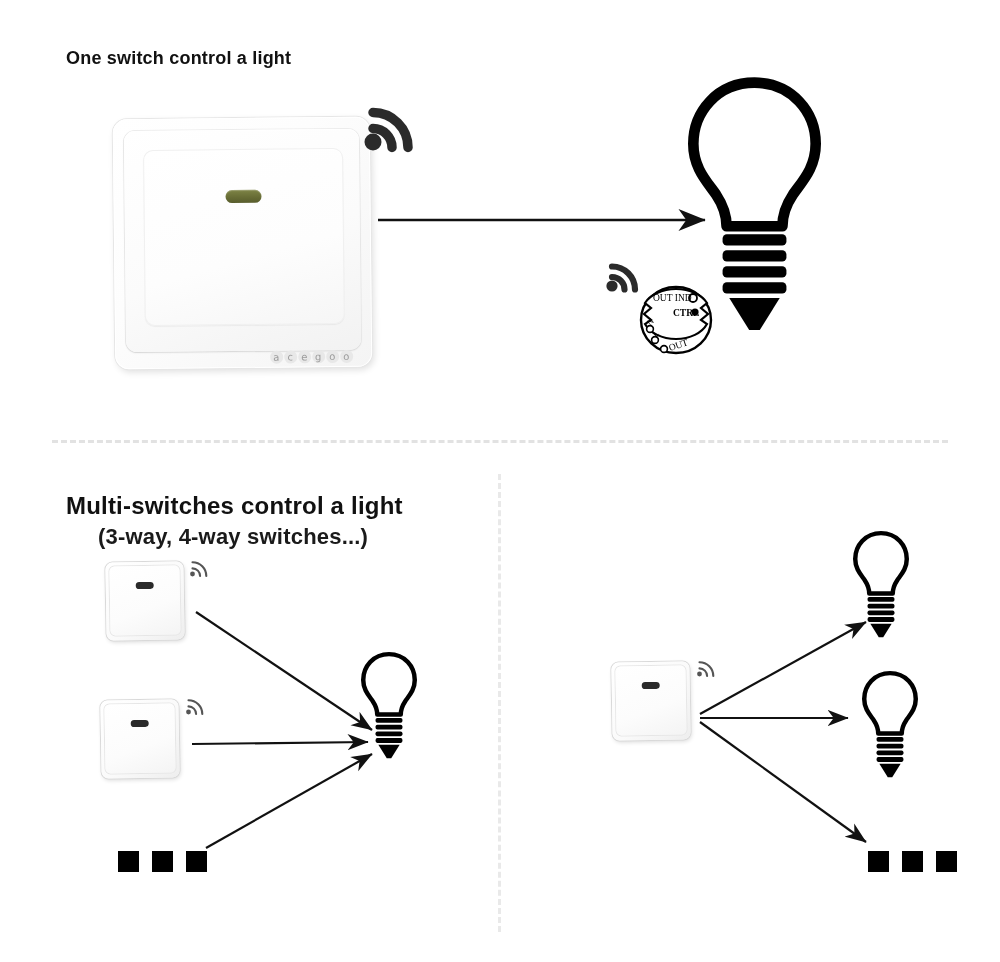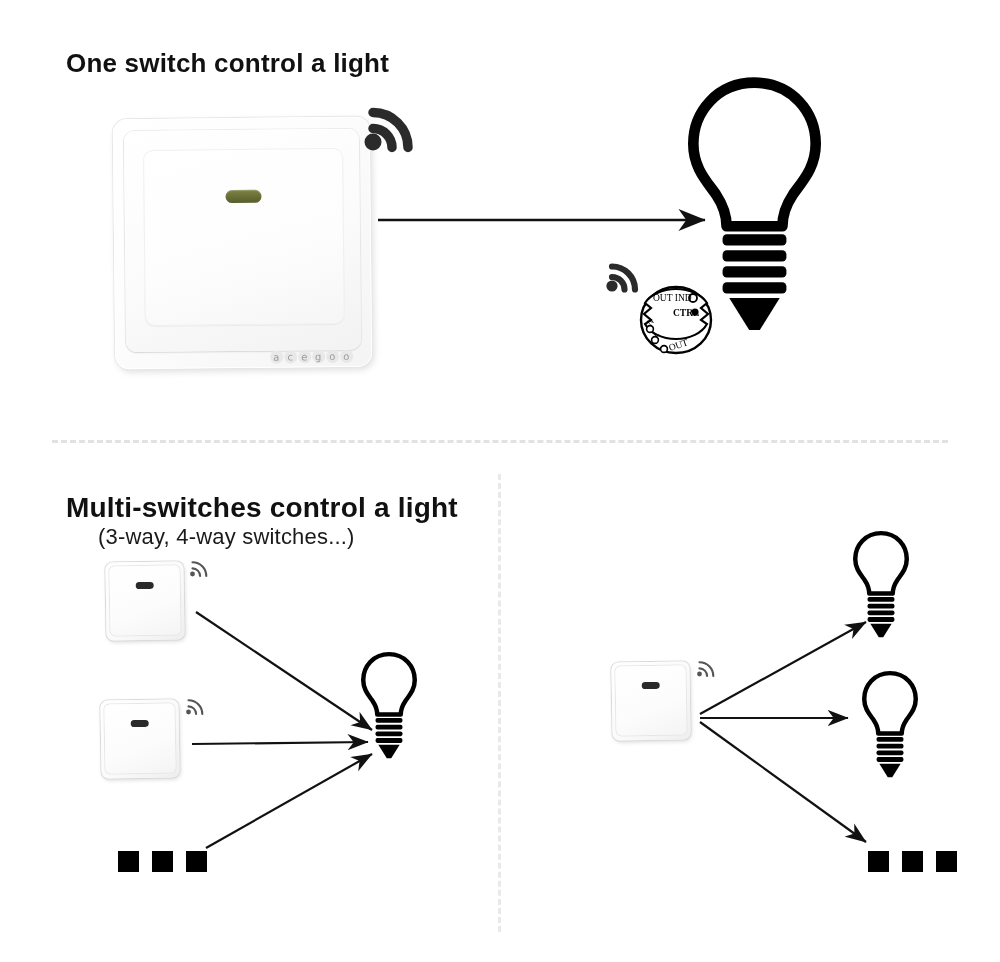--- a/index.html
+++ b/index.html
@@ -13,23 +13,23 @@
   .stage{position:absolute;left:0;top:0;width:1000px;height:962px;}
 
   
   .heading{
     position:absolute;
     font-weight:bold;
     color:#111111;
     white-space:nowrap;
     letter-spacing:0.2px;
   }
-  #title-top{left:66px;top:48px;font-size:26px;}
-  #title-bl{left:66px;top:492px;font-size:28px;}
-  #subtitle-bl{left:98px;top:524px;font-size:22px;font-weight:normal;color:#1a1a1a;}
+  #title-top{left:66px;top:48px;font-size:18px;}
+  #title-bl{left:66px;top:492px;font-size:24px;}
+  #subtitle-bl{left:98px;top:524px;font-size:22px;font-weight:bold;color:#1a1a1a;}
   #title-br{left:588px;top:492px;font-size:24px;}
 
   
   .h-divider{
     position:absolute;
     left:52px;top:440px;width:896px;height:0;
     border-top:3px dashed #e2e2e2;
   }
   .v-divider{
     position:absolute;

